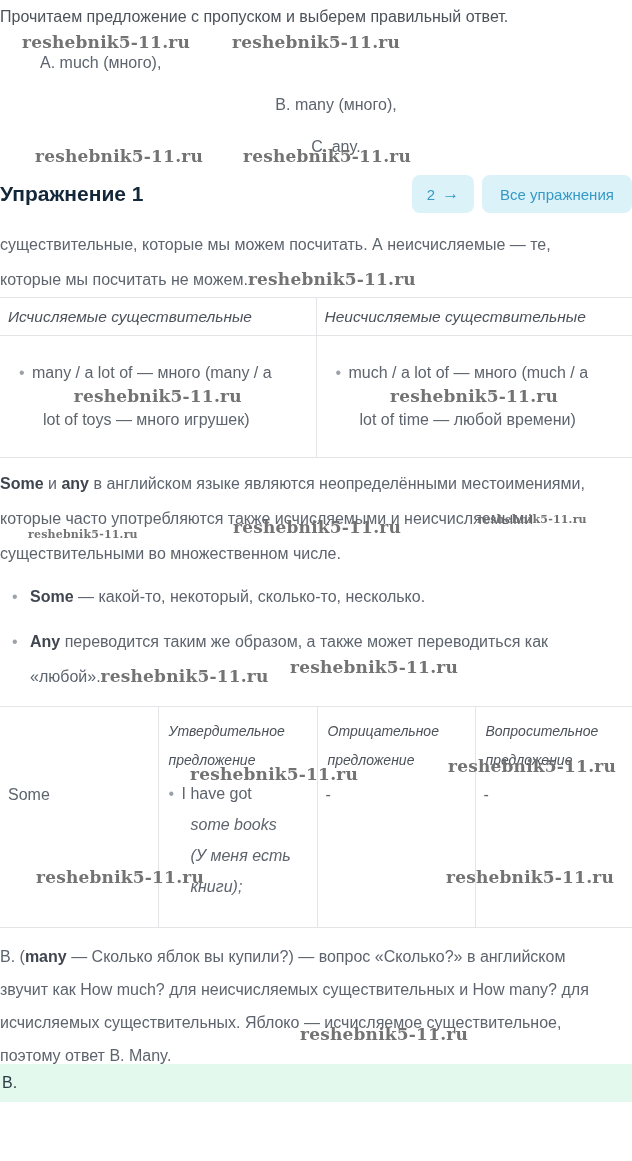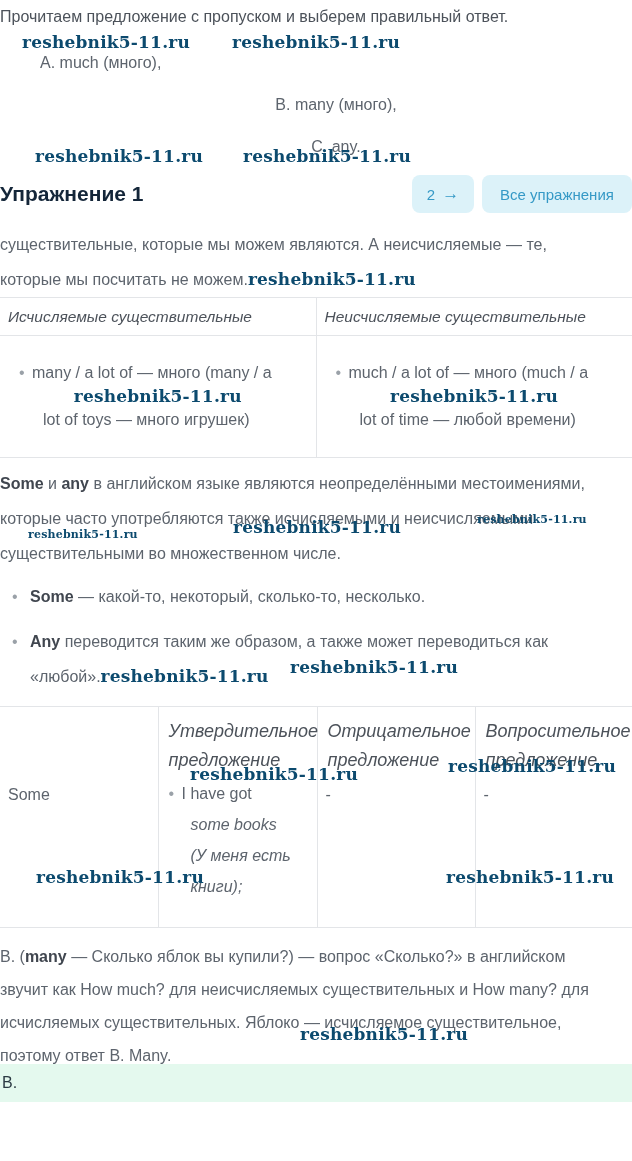--- a/index.html
+++ b/index.html
@@ -8,21 +8,21 @@
     width:632px; height:1161px; overflow:hidden; position:relative;
     background:#ffffff;
     font-family:"Liberation Sans", sans-serif;
     font-size:16px; color:#5d646d;
   }
   b, strong { color:#40464f; font-weight:bold; }
 
   
   .wm {
     font-family:"DejaVu Serif", serif; font-weight:bold;
-    color:#0c4a6e; white-space:nowrap; letter-spacing:.2px;
+    color:#737373; white-space:nowrap; letter-spacing:.2px;
   }
   .wm-lg { font-size:17px; }
   .wm-sm { font-size:11px; }
   .wm-abs { position:absolute; }
   .wm-q1{left:22px;top:0} .wm-q2{left:232px;top:0}
   .wm-o1{left:35px;top:0} .wm-o2{left:243px;top:0}
   .wm-p2a{left:28px;top:51px} .wm-p2b{left:233px;top:44px} .wm-p2c{left:477px;top:36px}
   .wm-li2{left:290px;top:26px}
   .wm-t2a{left:190px;top:58px} .wm-t2b{left:448px;top:50px}
   .wm-t2c{left:36px;top:161px}  .wm-t2d{left:446px;top:161px}
@@ -73,21 +73,21 @@
   .blist { list-style:none; margin:8px 0 0; padding:0; }
   .blist li { position:relative; padding-left:30px; line-height:35px; }
   .blist li + li { margin-top:10px; }
   .blist .dot { position:absolute; left:12px; top:0; width:auto; }
 
   
   .t2wrap { position:relative; margin-top:12px; }
   .t2 { border-top:1px solid #e3e5e8; border-bottom:1px solid #e3e5e8; }
   .t2 th, .t2 td { border-right:1px solid #e3e5e8; }
   .t2 th {
-    font-style:italic; font-weight:normal; font-size:18px; color:#4c525a;
+    font-style:italic; font-weight:normal; font-size:14px; color:#4c525a;
     text-align:left; vertical-align:top; padding:10px 10px 0; line-height:29px; height:71px;
   }
   .t2 td { vertical-align:top; height:150px; padding:0 8px; }
   .td-some { padding-top:6px; line-height:33px; }
   .td-aff { padding-top:26px; }
   .aff-line1 { line-height:31px; padding-left:2px; }
   .aff-line { line-height:31px; padding-left:24px;font-style:italic; }
   .td-dash { padding-top:4px; line-height:33px; }
 
   
@@ -120,21 +120,21 @@
 <div class="ex-header">
   <h2 class="ex-title">Упражнение 1</h2>
   <button class="btn btn-next">
     <span>2</span>
     <span class="arrow">→</span>
   </button>
   <button class="btn btn-all">Все упражнения</button>
 </div>
 
 <div class="para1">
-  <div>существительные, которые мы можем являются. А неисчисляемые — те,</div>
+  <div>существительные, которые мы можем посчитать. А неисчисляемые — те,</div>
   <div><span>которые мы посчитать не можем.</span><span class="wm wm-lg">reshebnik5-11.ru</span></div>
 </div>
 
 <table class="t1">
   <colgroup>
       <col style="width:316px">
       <col style="width:316px">
     </colgroup>
   <thead>
     <tr>

